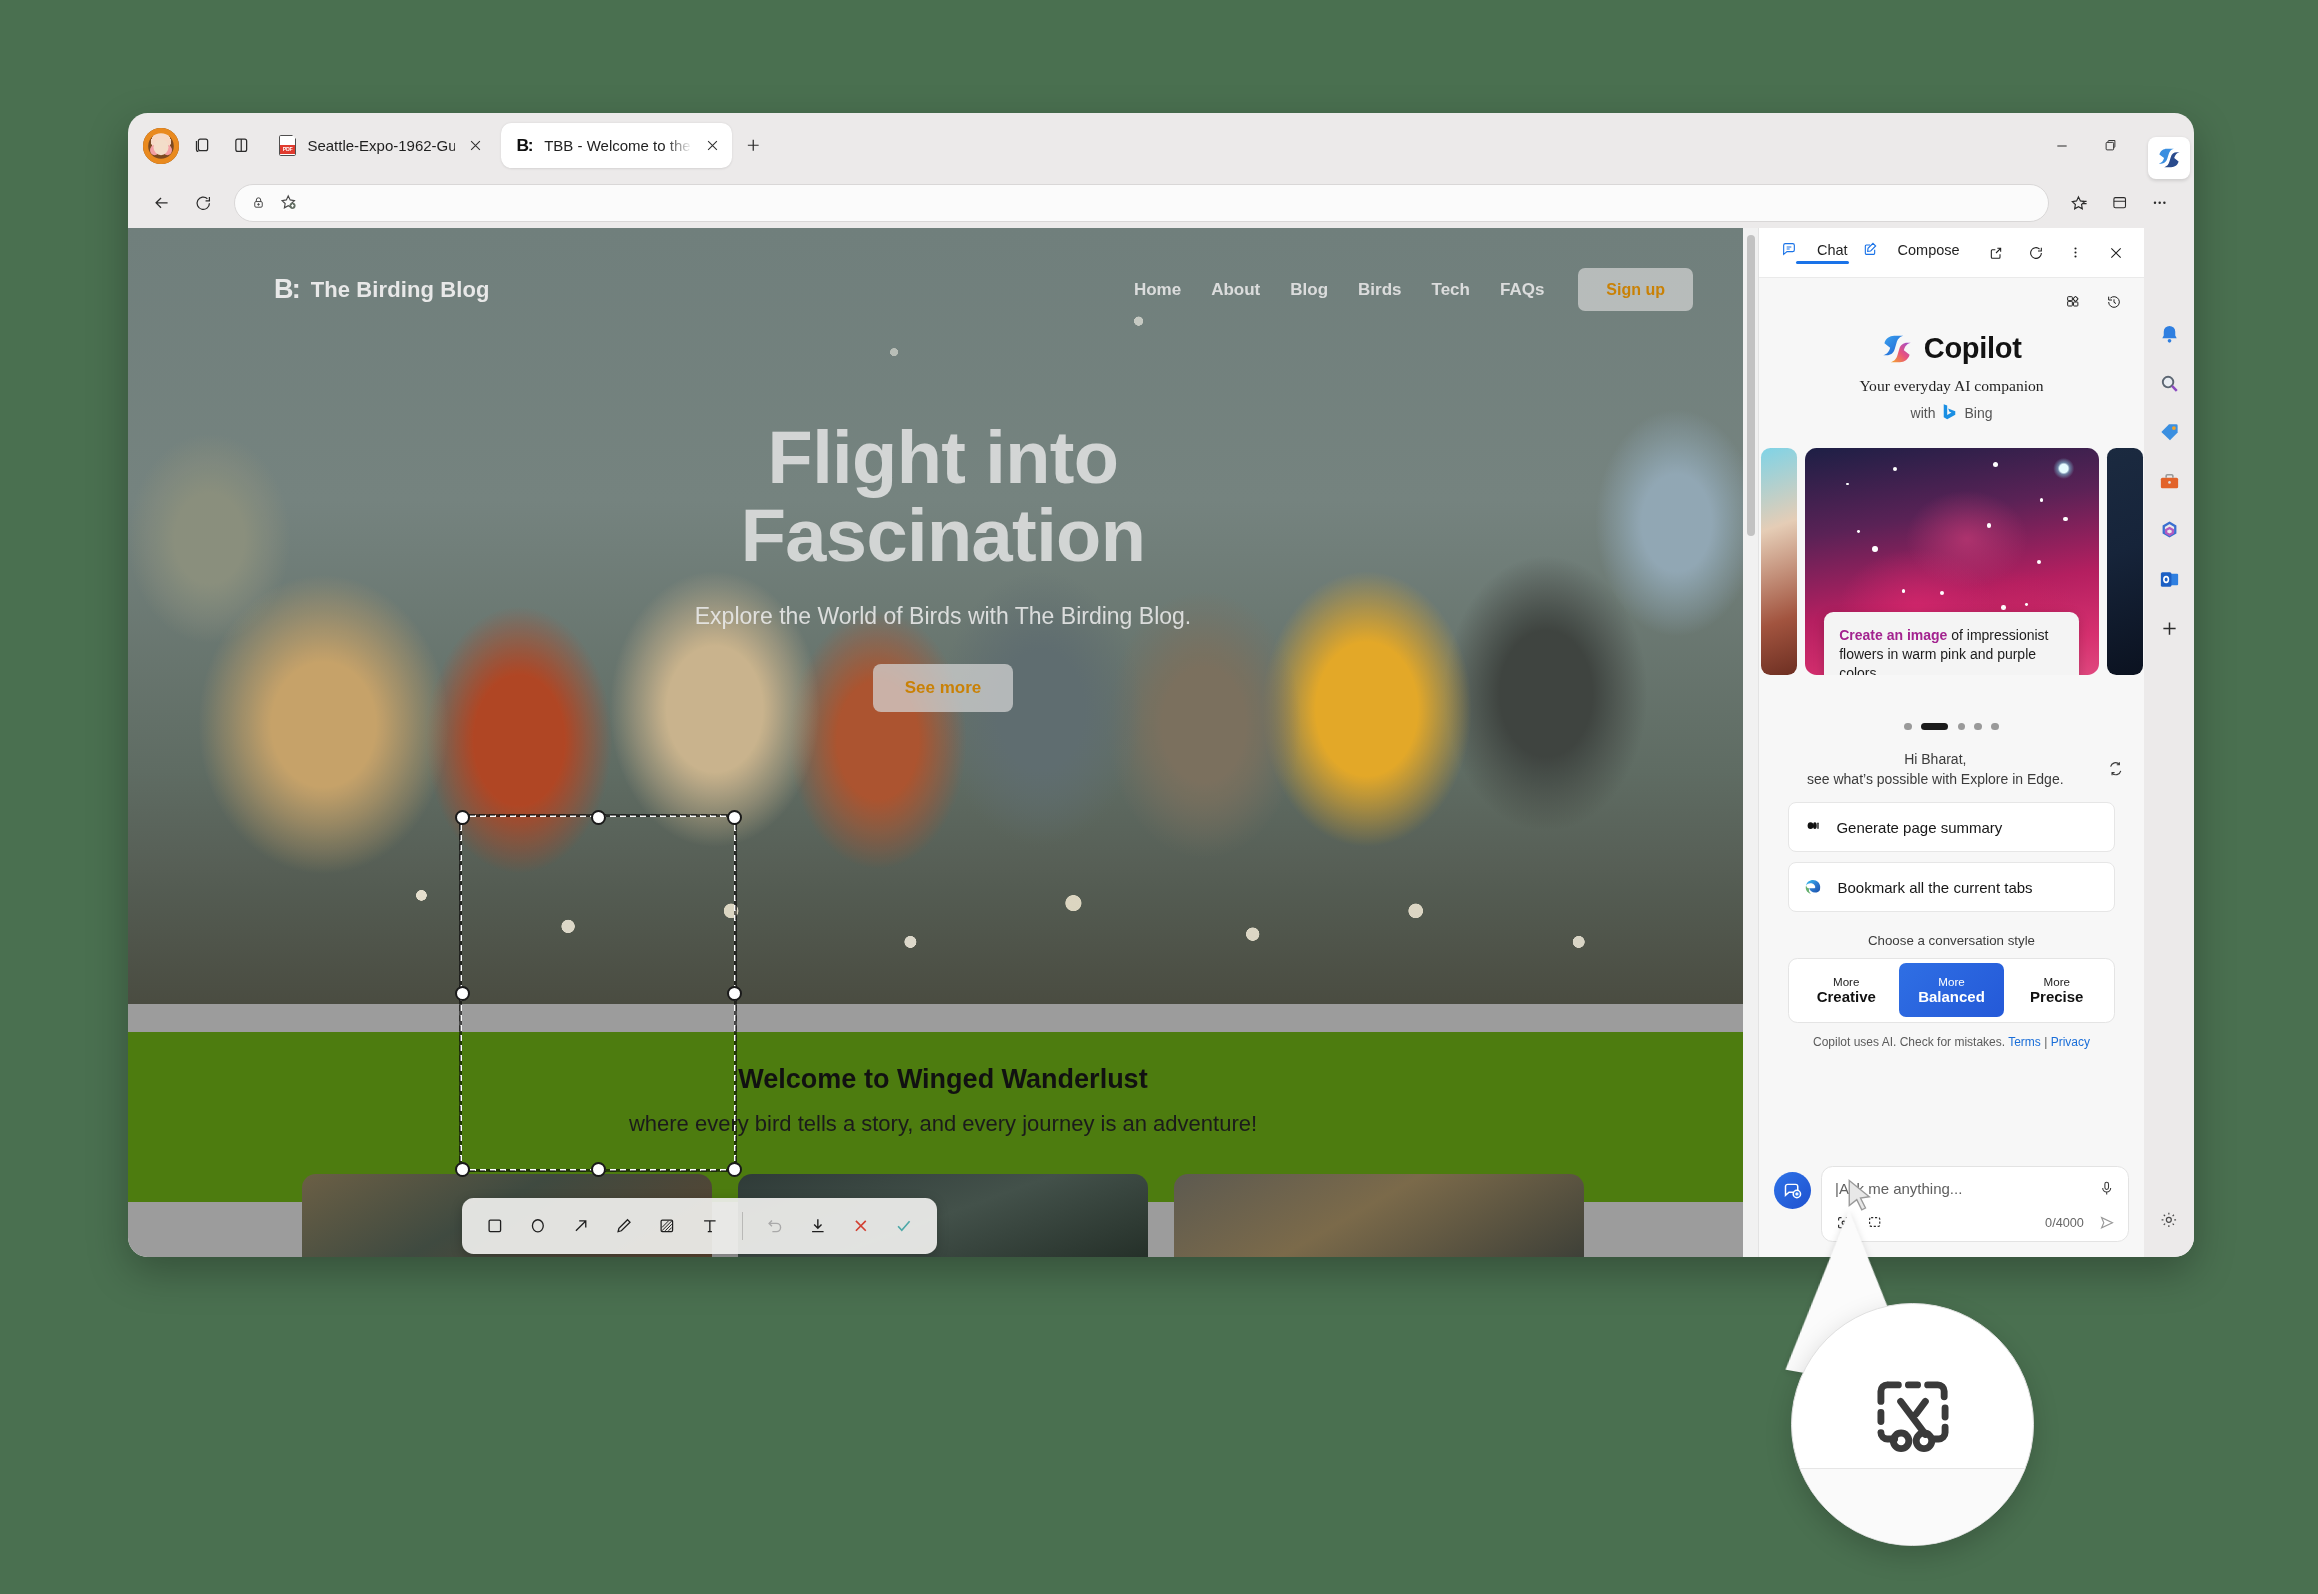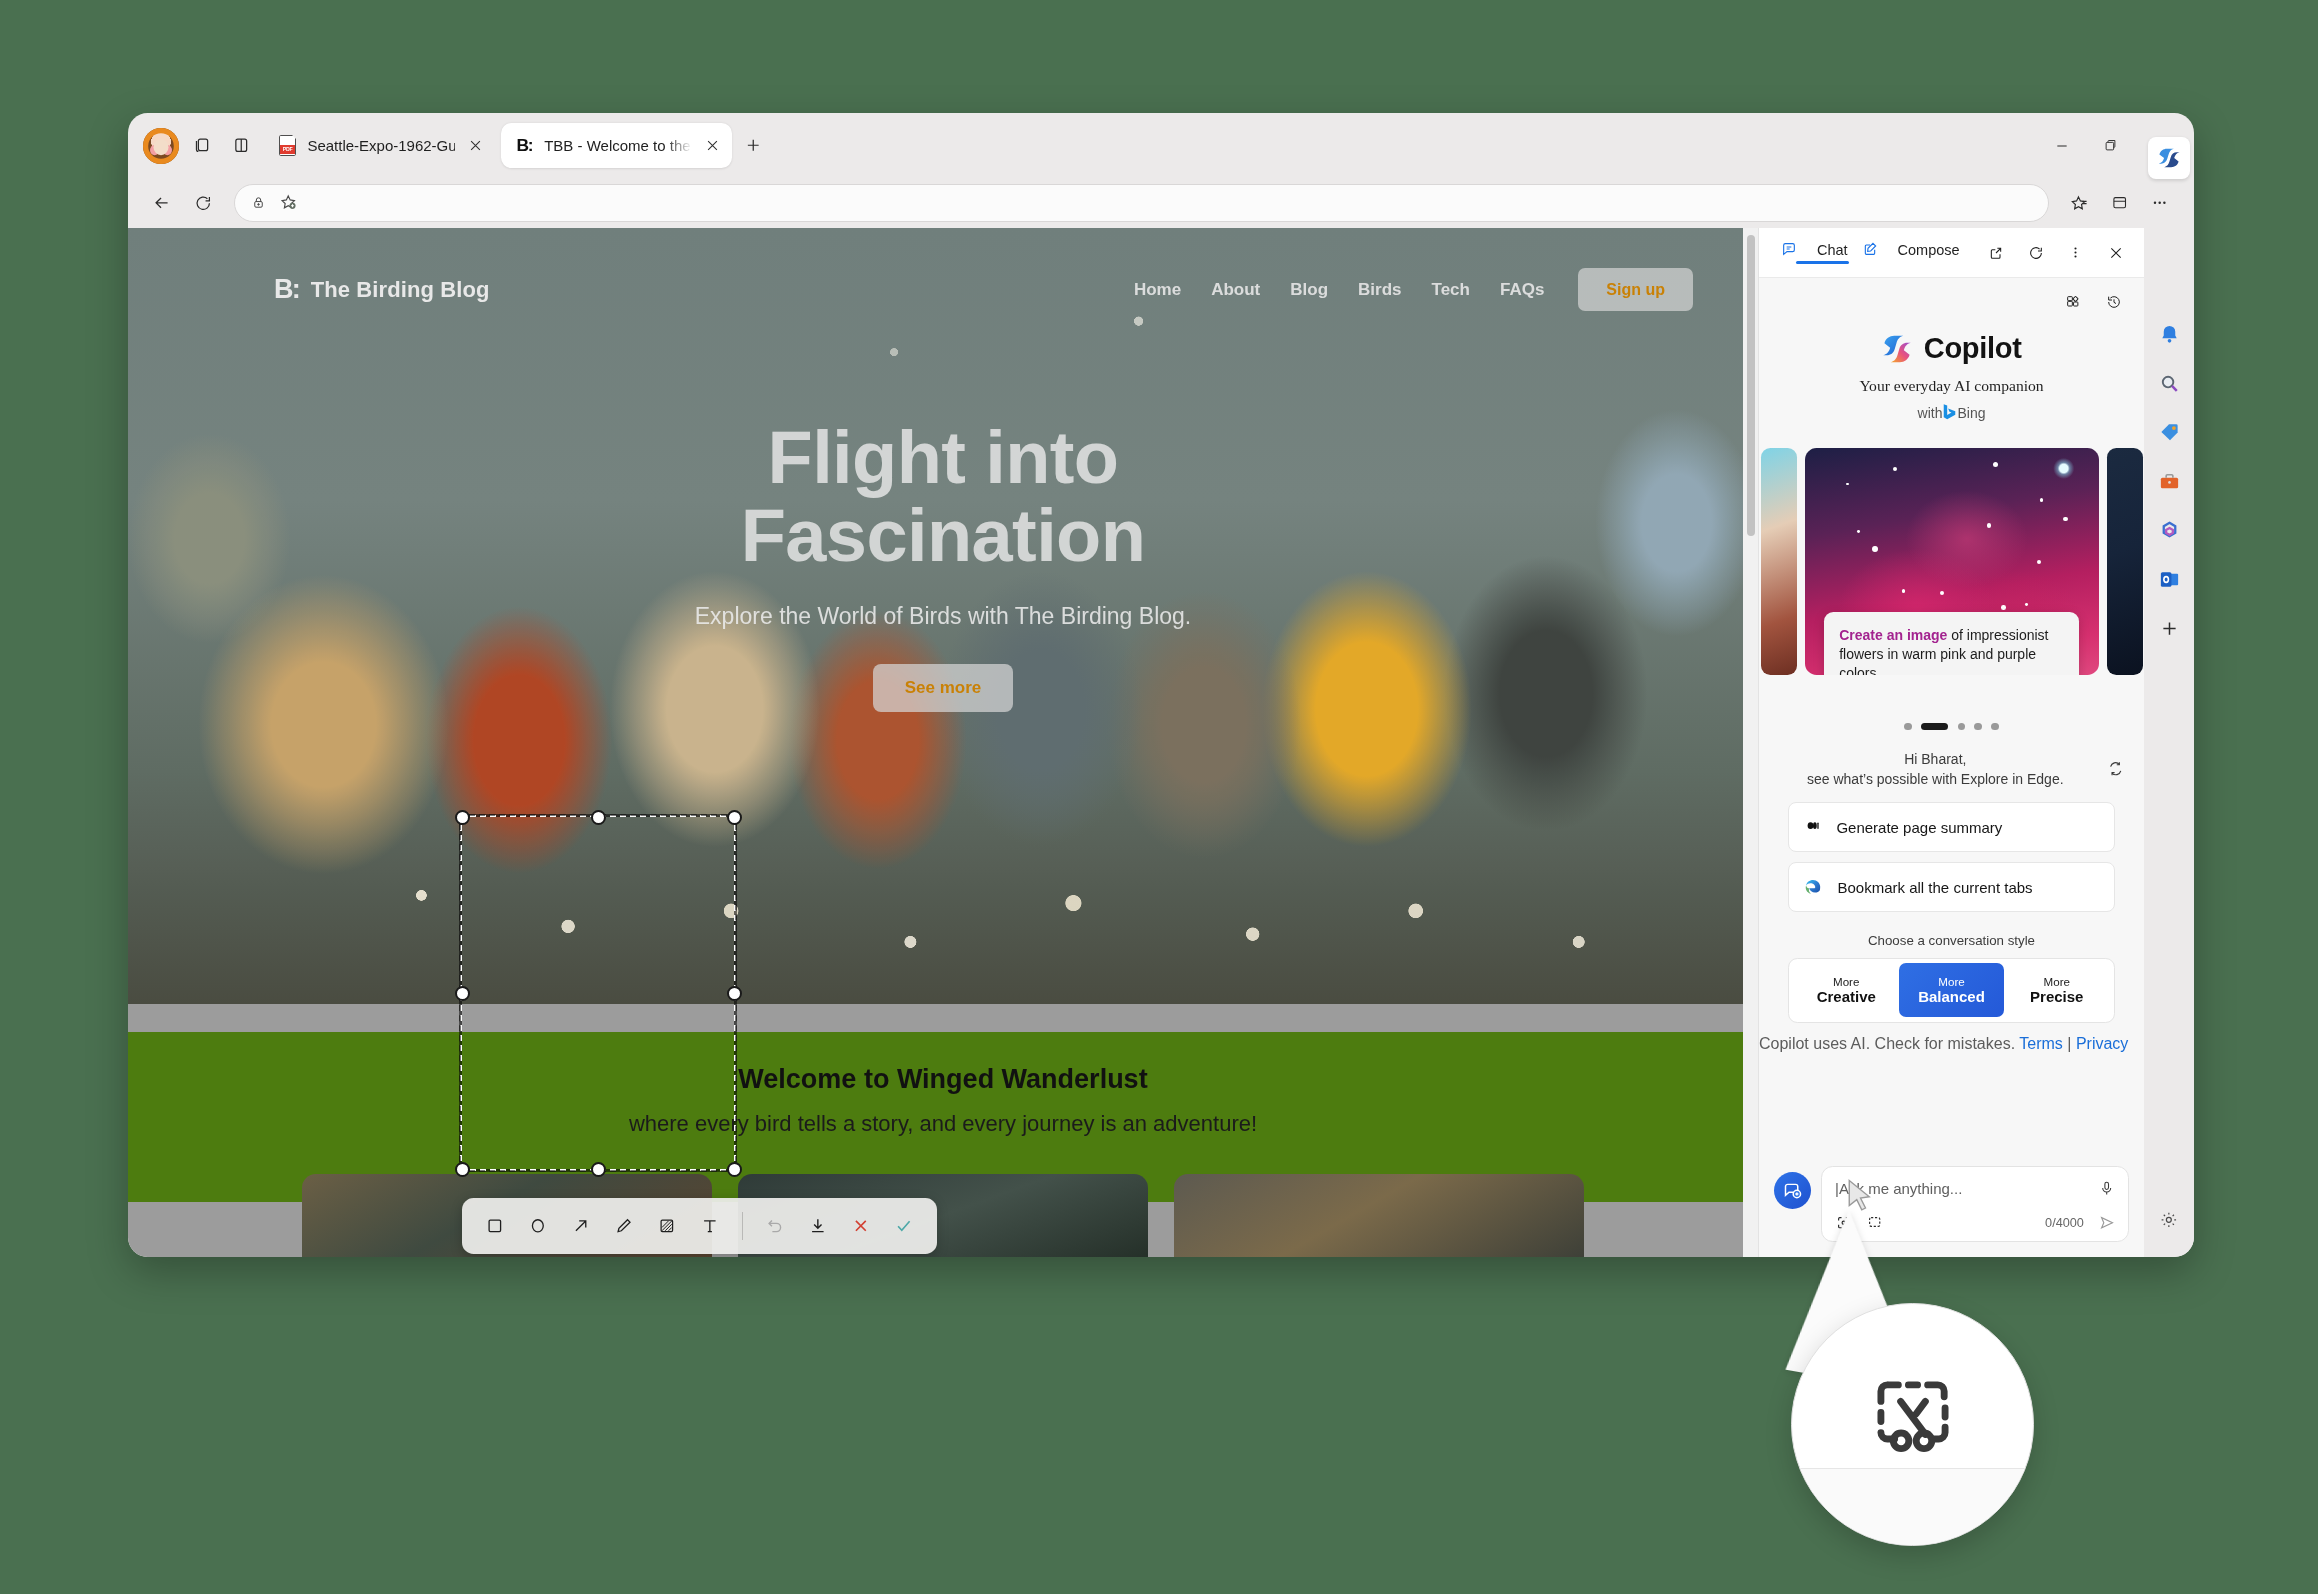--- a/index.html
+++ b/index.html
@@ -213,21 +213,21 @@
   .cp-hbtn { width: 31px; height: 31px; display:flex; align-items:center; justify-content:center; border-radius:4.6px; }
 
   .cp-body { flex: 1 1 auto; position: relative; overflow: hidden; }
   .cp-subhead { display: flex; justify-content: flex-end; gap: 9.3px; padding: 8px 15px 0; }
 
   .cp-brand { text-align: center; margin-top: 15px; }
   .cp-brand-row { display: flex; align-items: center; justify-content: center; gap: 10.4px; }
   .cp-logo { width: 32px; height: 30px; position: relative; }
   .cp-title { font-size: 29px; font-weight: 800; color: #131313; letter-spacing: -0.3px; }
   .cp-tag { margin-top: 11.6px; font-size: 15.6px; color: #1f1f1f; font-family: Liberation Serif, serif; }
-  .cp-with { margin-top: 8px; font-size: 14px; color: #555; display: flex; align-items: center; justify-content: center; }
+  .cp-with { margin-top: 8px; font-size: 14px; color: #555; display: flex; align-items: center; justify-content: center; gap: 7px; }
 
   .carousel { margin-top: 21px; position: relative; height: 236px; display: flex; align-items: center; justify-content: center; gap: 8px; overflow: hidden; }
   .c-side { width: 36px; height: 227px; border-radius: 9.3px; flex: 0 0 auto; }
   .c-side.left { background: linear-gradient(160deg,#7fd3e6,#e5cdb6 35%,#a2543f 75%,#6d2f22); }
   .c-side.right { background: linear-gradient(160deg,#1b2a40,#16243a 45%,#0b1220); }
   .c-main {
     width: 294px; height: 227px; border-radius: 11.6px; position: relative; overflow: hidden;
     background:
       radial-gradient(circle 15px at 88% 9%, #e6fbff 0 28%, rgba(140,220,240,.5) 40%, transparent 70%),
       radial-gradient(ellipse 87px 69px at 55% 40%, rgba(200,60,120,.65), transparent 70%),
@@ -268,21 +268,21 @@
   .style {
     flex: 1 1 0; height: 100%; display: flex; flex-direction: column;
     align-items: center; justify-content: center; border-radius: 7px;
     line-height: 1.14;
   }
   .style .s1 { font-size: 11.6px; color: #222; }
   .style .s2 { font-size: 15px; font-weight: 700; color: #111; }
   .style.sel-style { background: linear-gradient(135deg,#2f6fe4,#2459d8); }
   .style.sel-style .s1, .style.sel-style .s2 { color: #fff; }
 
-  .disclaimer { text-align: left; font-size: 16px; color: #5c5c5c; margin-top: 12.7px; }
+  .disclaimer { text-align: center; font-size: 12px; color: #5c5c5c; margin-top: 12.7px; }
   .disclaimer a { color: #1a6ed8; text-decoration: none; }
 
   .composer { padding: 14px 15px 15px 15px; display: flex; align-items: flex-start; gap: 10.4px; background: #f7f7f7; }
   .plus-btn {
     width: 37px; height: 37px; border-radius: 50%; flex: 0 0 auto; margin-top: 5.8px;
     background: linear-gradient(135deg,#2e73e8,#1f51cf); display: flex; align-items: center; justify-content: center;
   }
   .inputbox {
     flex: 1 1 auto; background: #fff; border: 1.2px solid #e3e3e3; border-radius: 11.6px;
     padding: 12.7px 12.7px 8px; min-height: 76px; display: flex; flex-direction: column;

